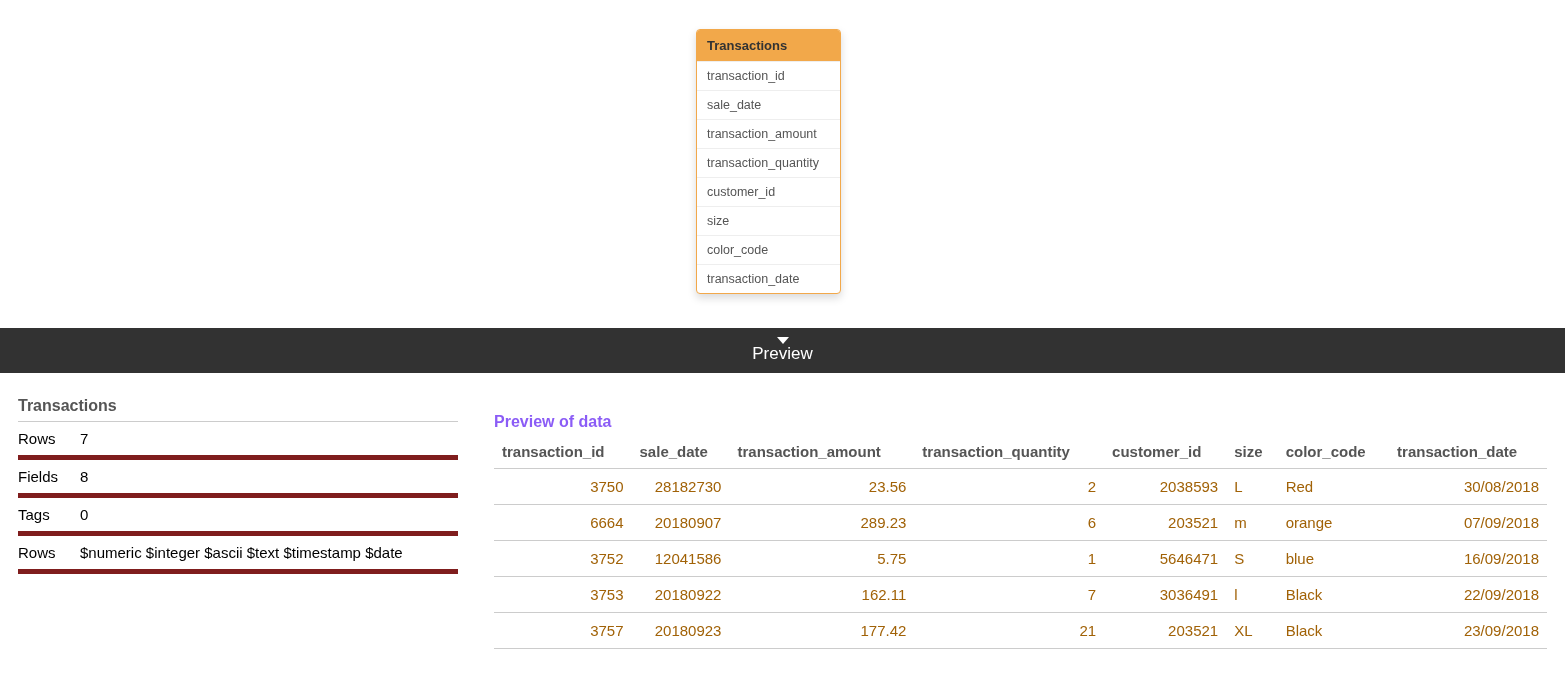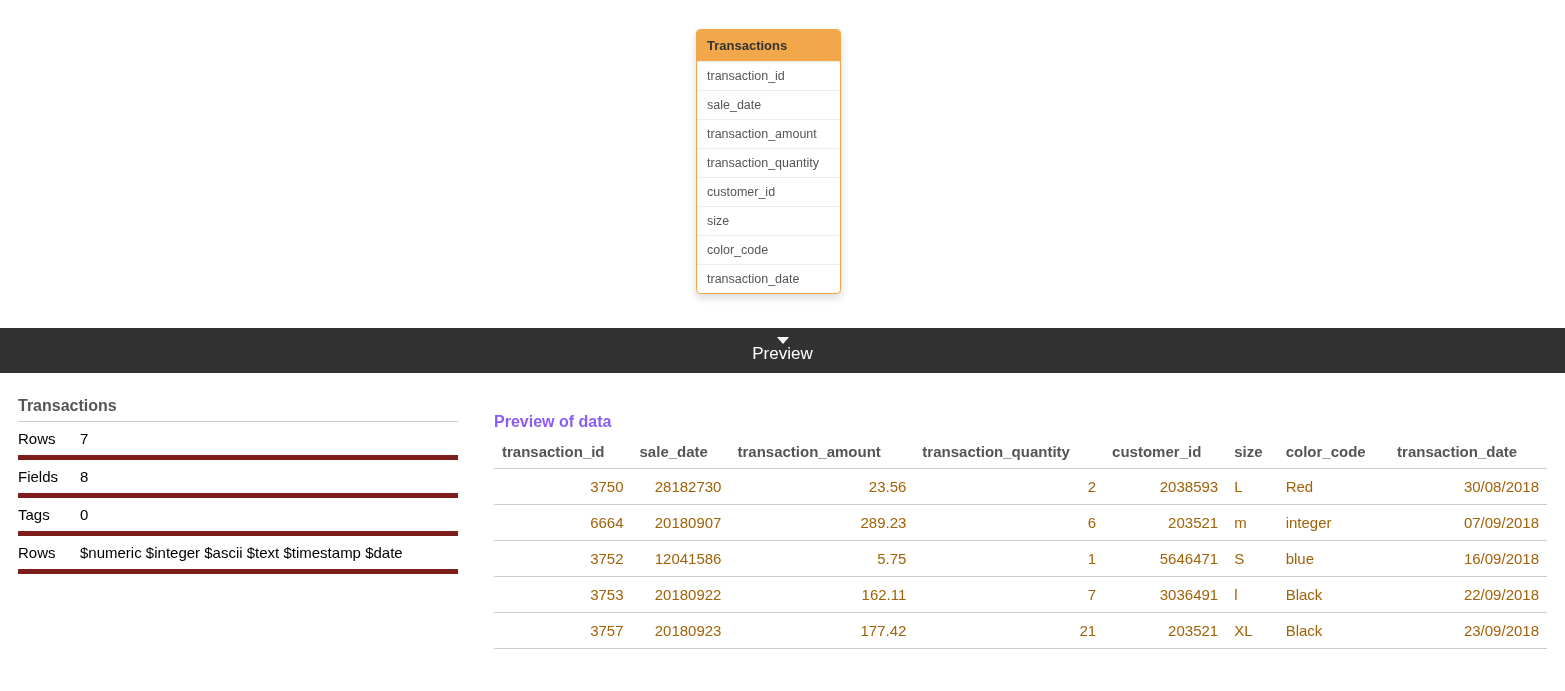--- a/index.html
+++ b/index.html
@@ -195,21 +195,21 @@
             <td class="txt">Red</td>
             <td class="num">30/08/2018</td>
           </tr>
           <tr>
             <td class="num">6664</td>
             <td class="num">20180907</td>
             <td class="num">289.23</td>
             <td class="num">6</td>
             <td class="num">203521</td>
             <td class="txt">m</td>
-            <td class="txt">integer</td>
+            <td class="txt">orange</td>
             <td class="num">07/09/2018</td>
           </tr>
           <tr>
             <td class="num">3752</td>
             <td class="num">12041586</td>
             <td class="num">5.75</td>
             <td class="num">1</td>
             <td class="num">5646471</td>
             <td class="txt">S</td>
             <td class="txt">blue</td>

